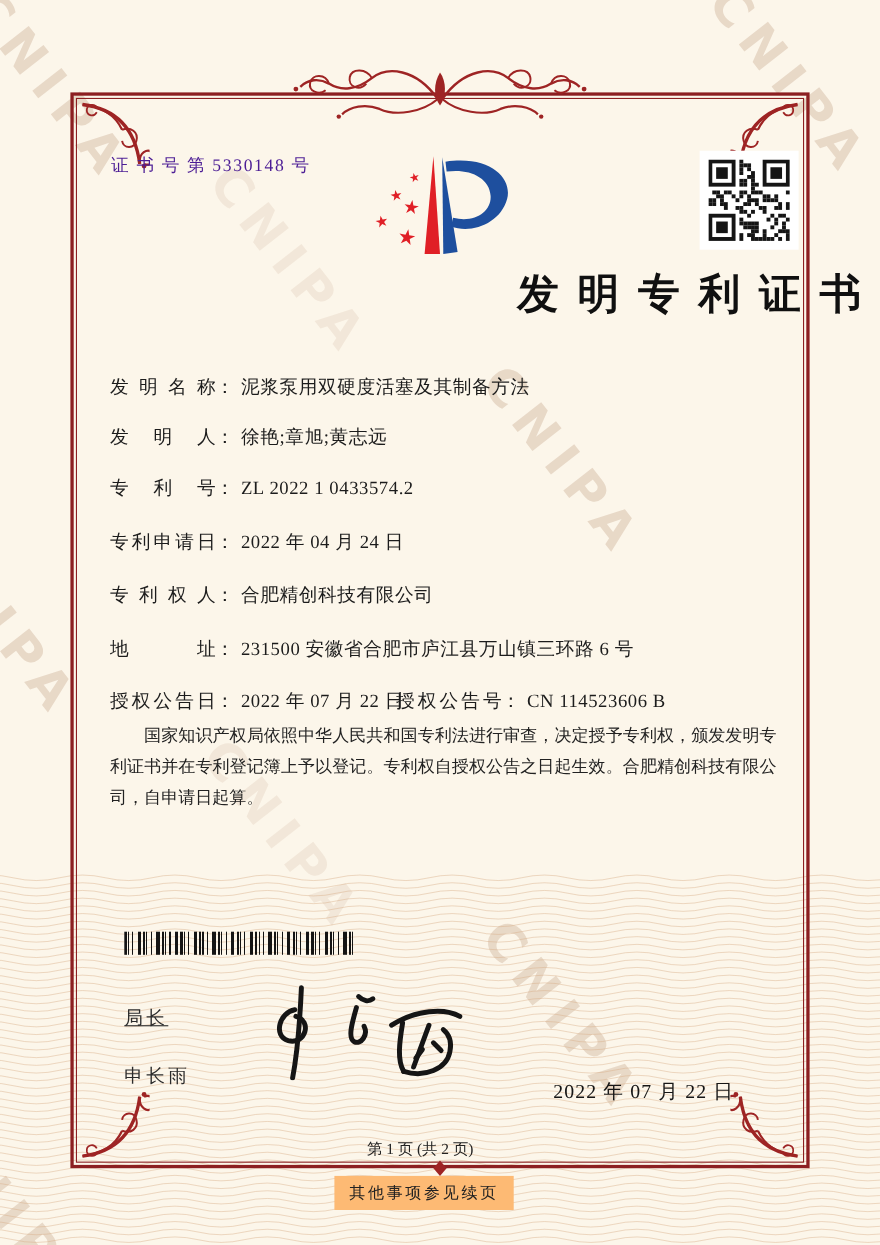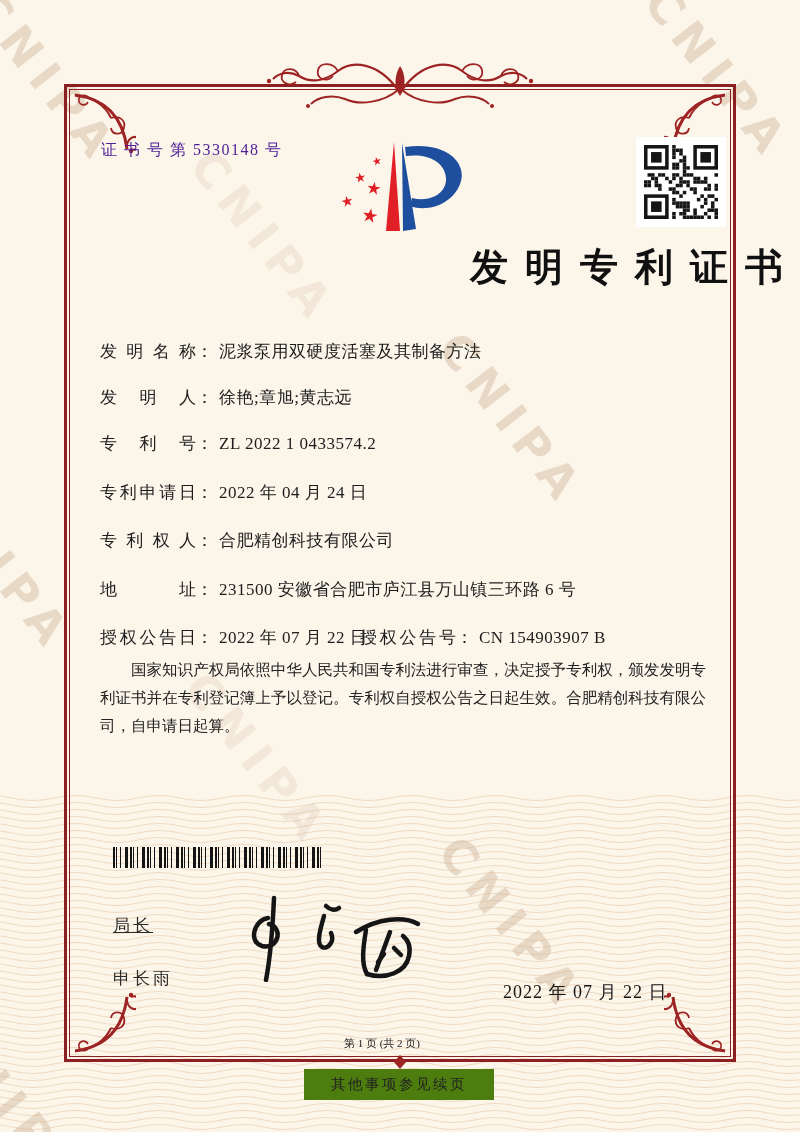--- a/index.html
+++ b/index.html
@@ -64,22 +64,22 @@
       #141414 0 2px, transparent 2px 3px,
       #141414 3px 4px, transparent 4px 7px,
       #141414 7px 8px, transparent 8px 12px,
       #141414 12px 15px, transparent 15px 17px);}
   
   .signer{left:113px;font-size:17px;font-family:"Liberation Sans","DejaVu Sans",sans-serif;
           color:#2b2b2b;letter-spacing:3px;}
   .signer-title{top:914px;text-decoration:underline;} .signer-name{top:946px;margin-top:21px;}
   .sig-svg{left:238px;top:892px;}
   .issue-date{left:503px;top:980px;font-size:18px;letter-spacing:1px;color:#161616;}
-  .page-info{left:282px;top:1036px;width:200px;text-align:center;font-size:11px;color:#222;}
-  .note-box{left:304px;top:1069px;width:190px;height:31px;background:#4d7c0f;
+  .page-info{left:282px;top:1036px;width:200px;text-align:center;font-size:14px;color:#222;}
+  .note-box{left:304px;top:1069px;width:163px;height:31px;background:#fdba74;
             display:flex;align-items:center;justify-content:center;font-size:14.5px;
             letter-spacing:2.5px;color:#222;}
 </style>
 </head>
 <body>
 
 <div class="page">
 
   <div class="wm wm1">CNIPA</div>
   <div class="wm wm2">CNIPA</div>
@@ -348,21 +348,21 @@
         <span>告</span>
         <span>日</span>
       </span><span class="f-colon">：</span><span class="f-value">2022 年 07 月 22 日</span>
     <span class="second-col">
       <span class="f-label justify-chars">
           <span>授</span>
           <span>权</span>
           <span>公</span>
           <span>告</span>
           <span>号</span>
-        </span><span class="f-colon">：</span><span class="f-value">CN 154903907 B</span>
+        </span><span class="f-colon">：</span><span class="f-value">CN 114523606 B</span>
     </span>
   </div>
 
   <p class="body-p p1">国家知识产权局依照中华人民共和国专利法进行审查，决定授予专利权，颁发发明专利证书并在专利登记簿上予以登记。专利权自授权公告之日起生效。合肥精创科技有限公司，自申请日起算。</p>
 
   <div class="abs barcode"></div>
 
   <div class="abs signer signer-title">局长</div>
   <div class="abs signer signer-name">申长雨</div>
   <svg class="abs sig-svg" width="200" height="90" viewBox="0 0 200 90">

